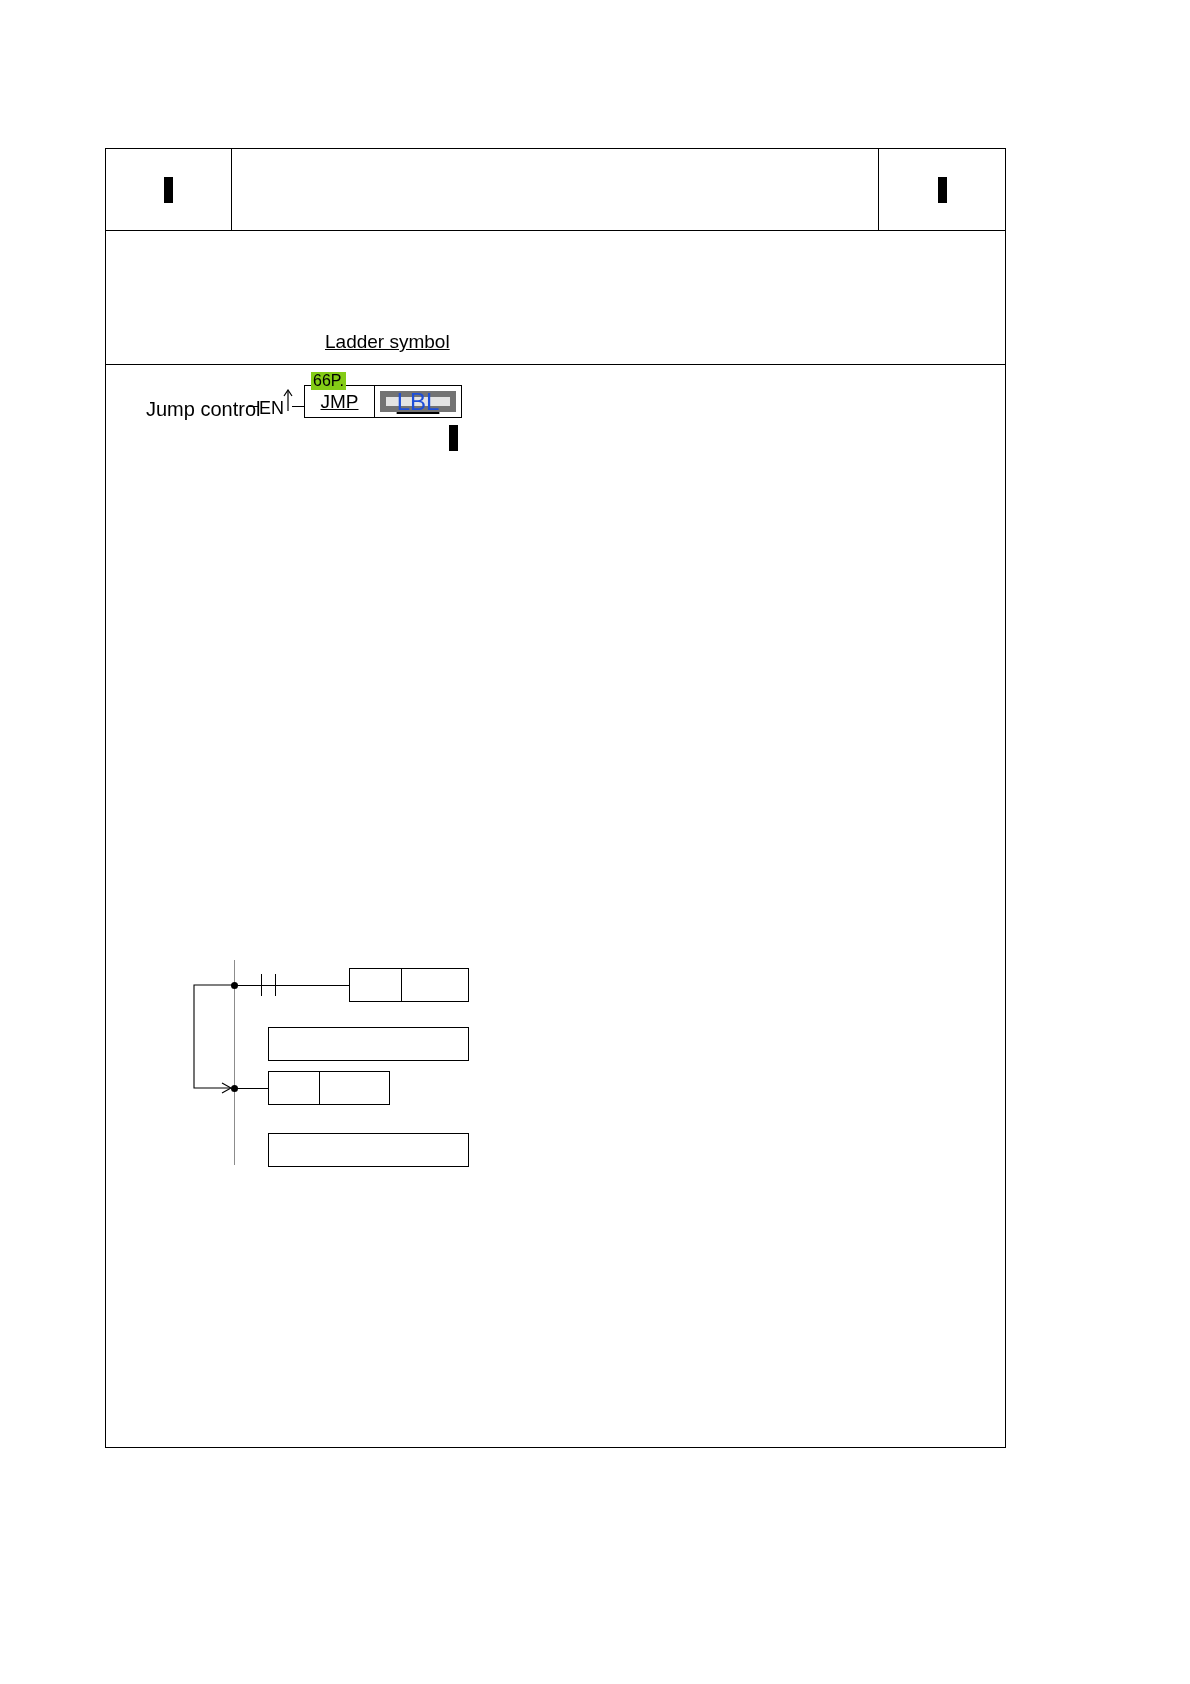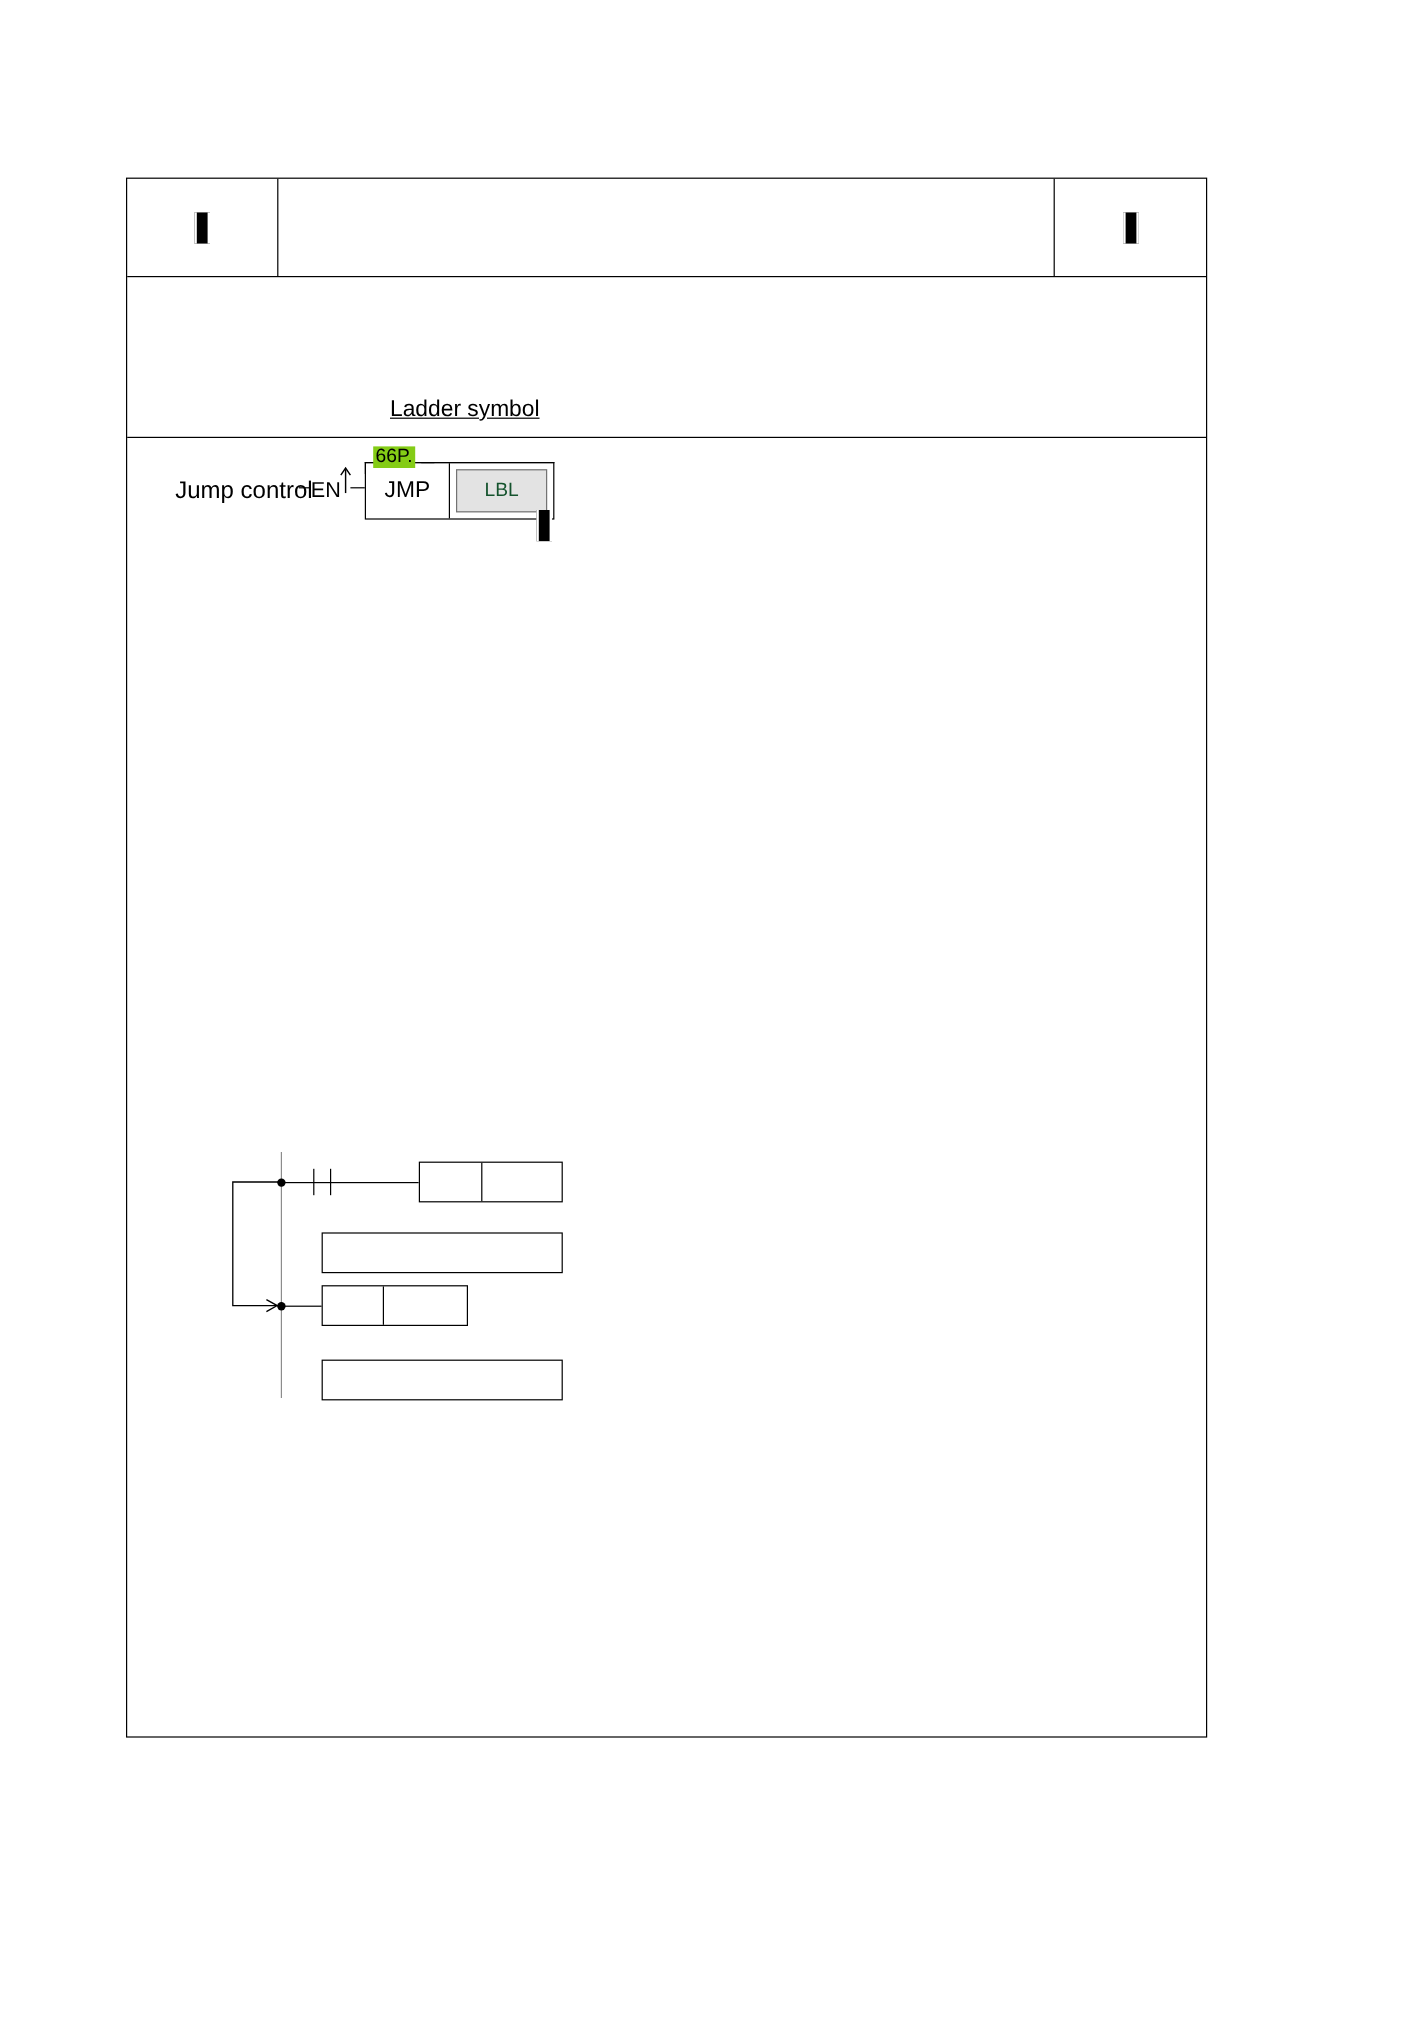--- a/index.html
+++ b/index.html
@@ -139,45 +139,46 @@
     left: 136px;
     top: 18px;
     width: 12px;
     height: 22px;
   }
   .inst-box {
     position: absolute;
     left: 158px;
     top: 14px;
     width: 158px;
-    height: 48px;
+    height: 33px;
     border: 1px solid #000000;
     box-sizing: border-box;
     display: flex;
+    text-decoration: underline;
   }
   .inst-jmp {
     width: 70px;
     box-sizing: border-box;
     border-right: 1px solid #000000;
     display: flex;
     align-items: center;
     justify-content: center;
     font-size: 19px;
   }
   .inst-lbl {
     flex: 1;
     box-sizing: border-box;
     background: #e3e3e3;
     margin: 5px;
     display: flex;
     align-items: center;
     justify-content: center;
-    font-size: 16px;
-    color: #14532d;
-    border: 1px solid #737373;
+    font-size: 24px;
+    color: #1d4ed8;
+    border: 6px solid #737373;
   }
   .op-tag {
     position: absolute;
     left: 165px;
     top: 1px;
     font-size: 16px;
     background: #84cc16;
     padding: 0 2px;
     z-index: 3;
   }

